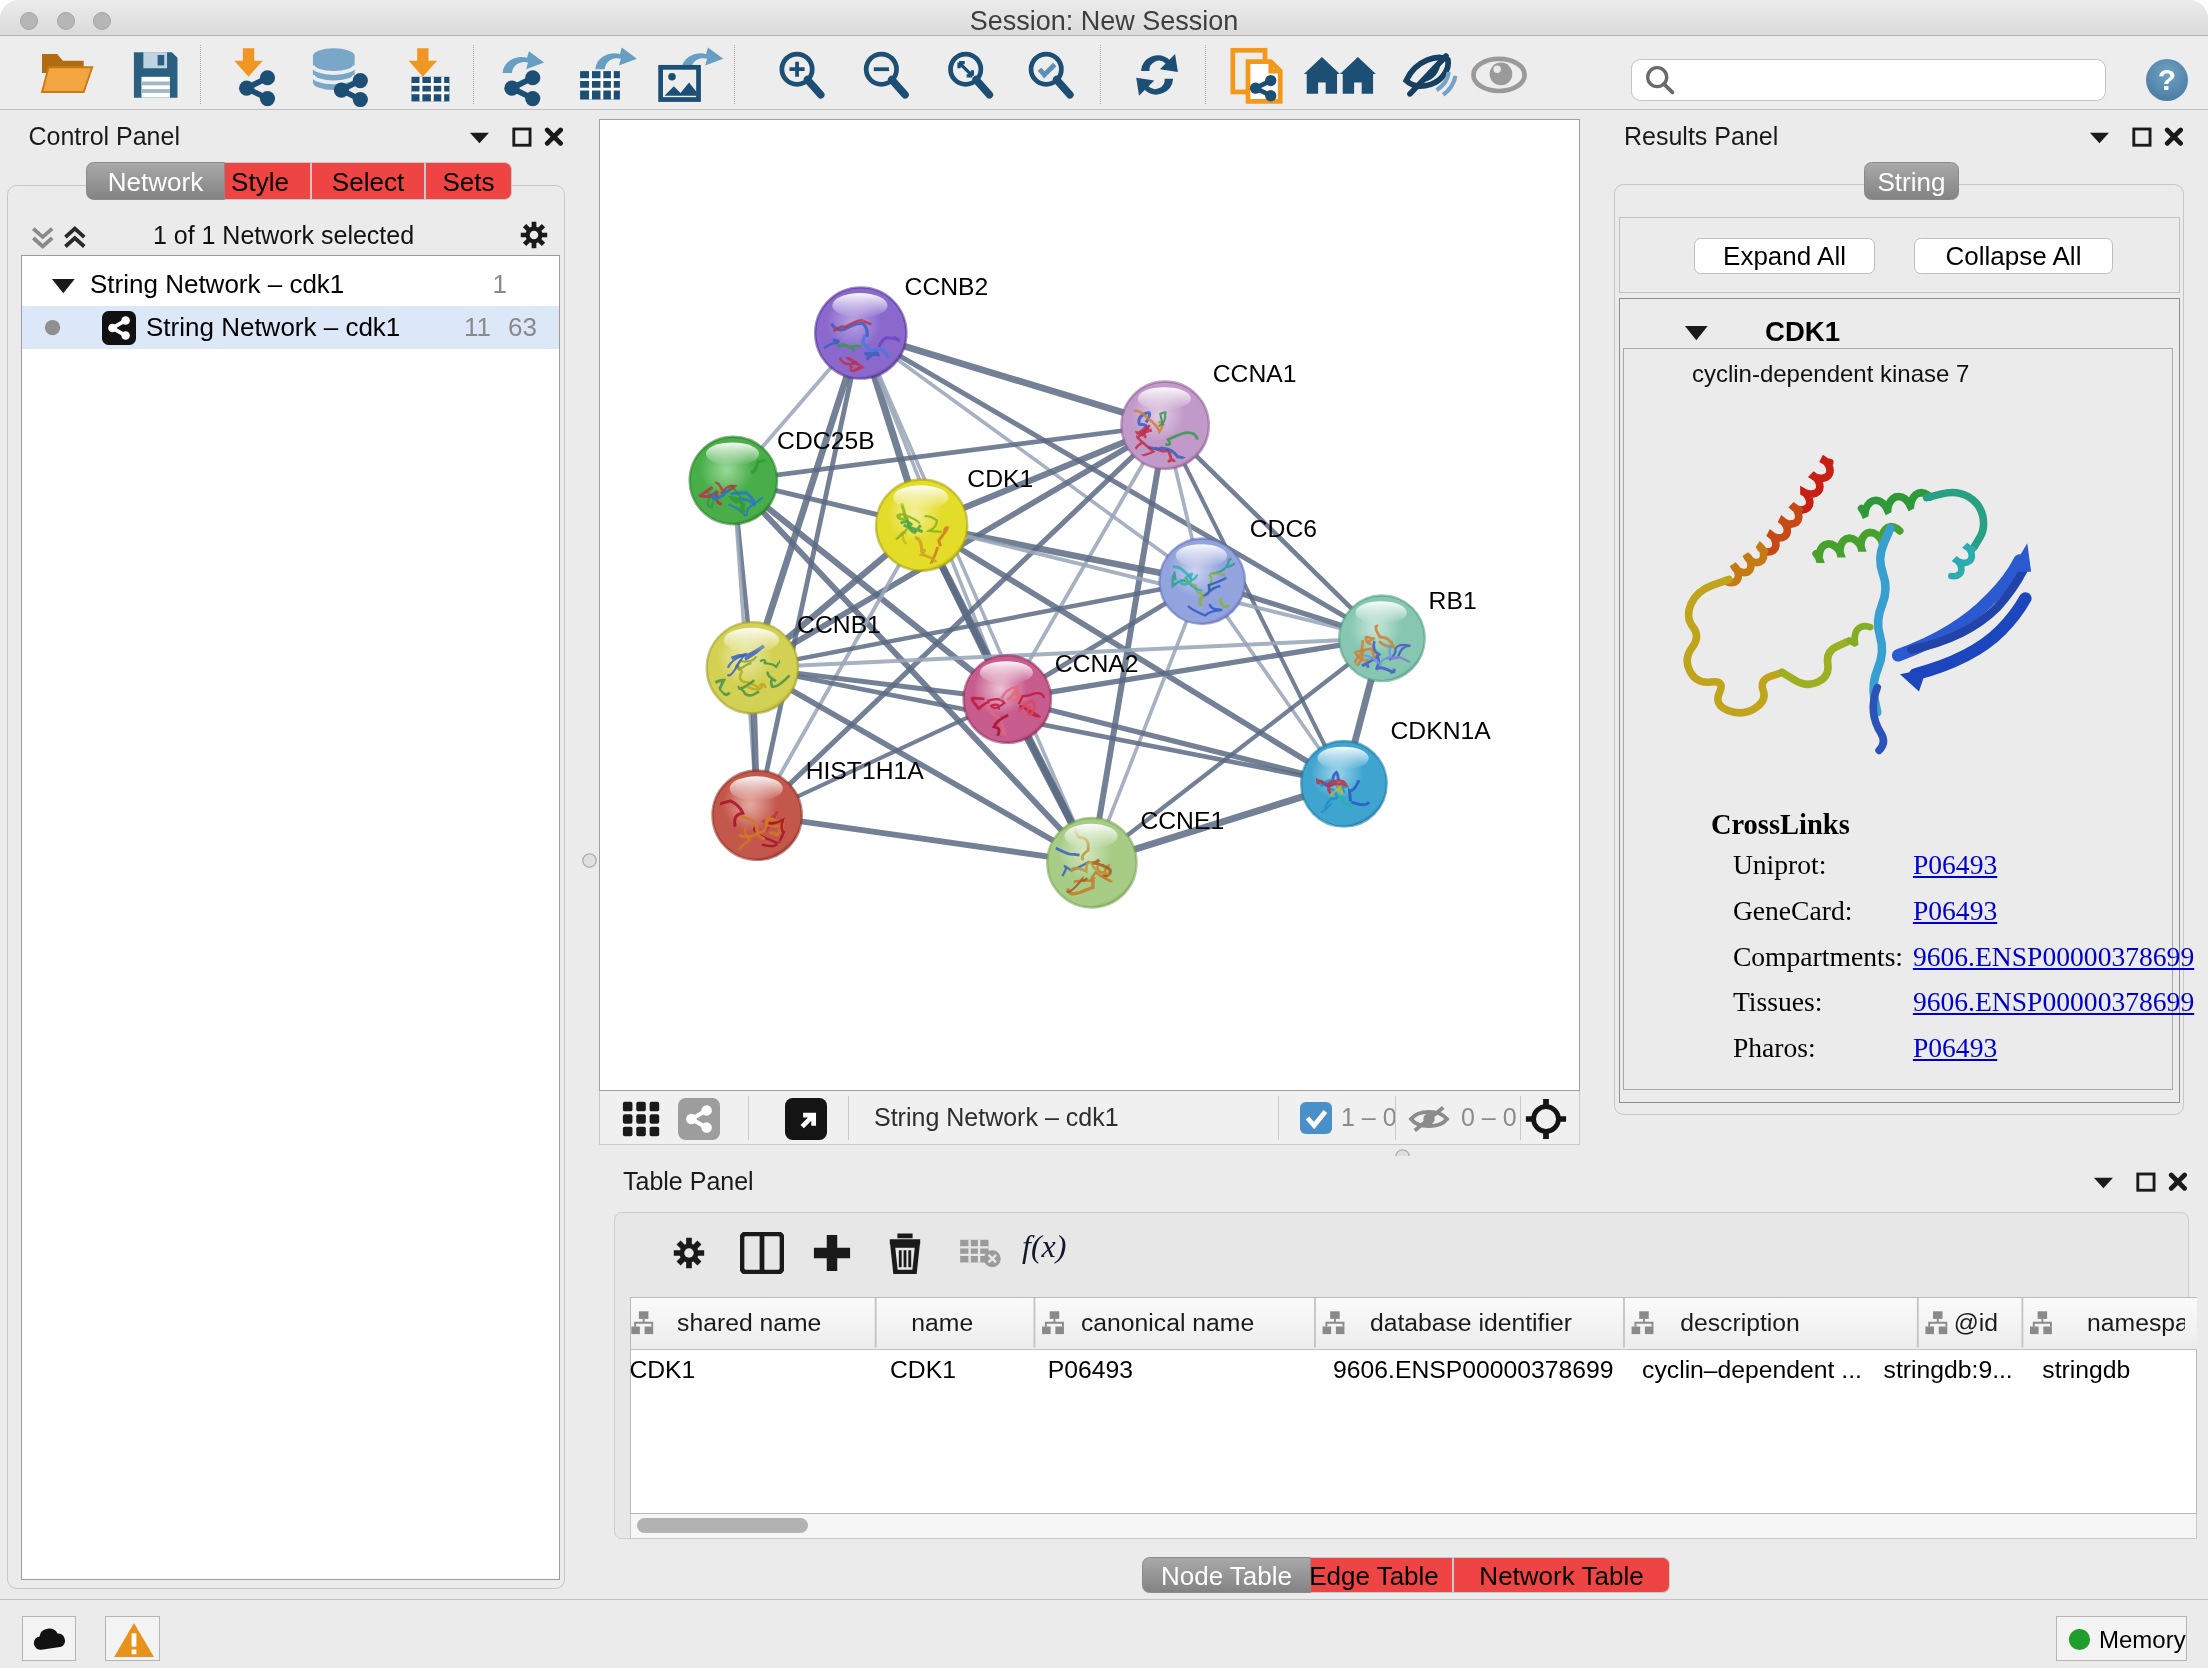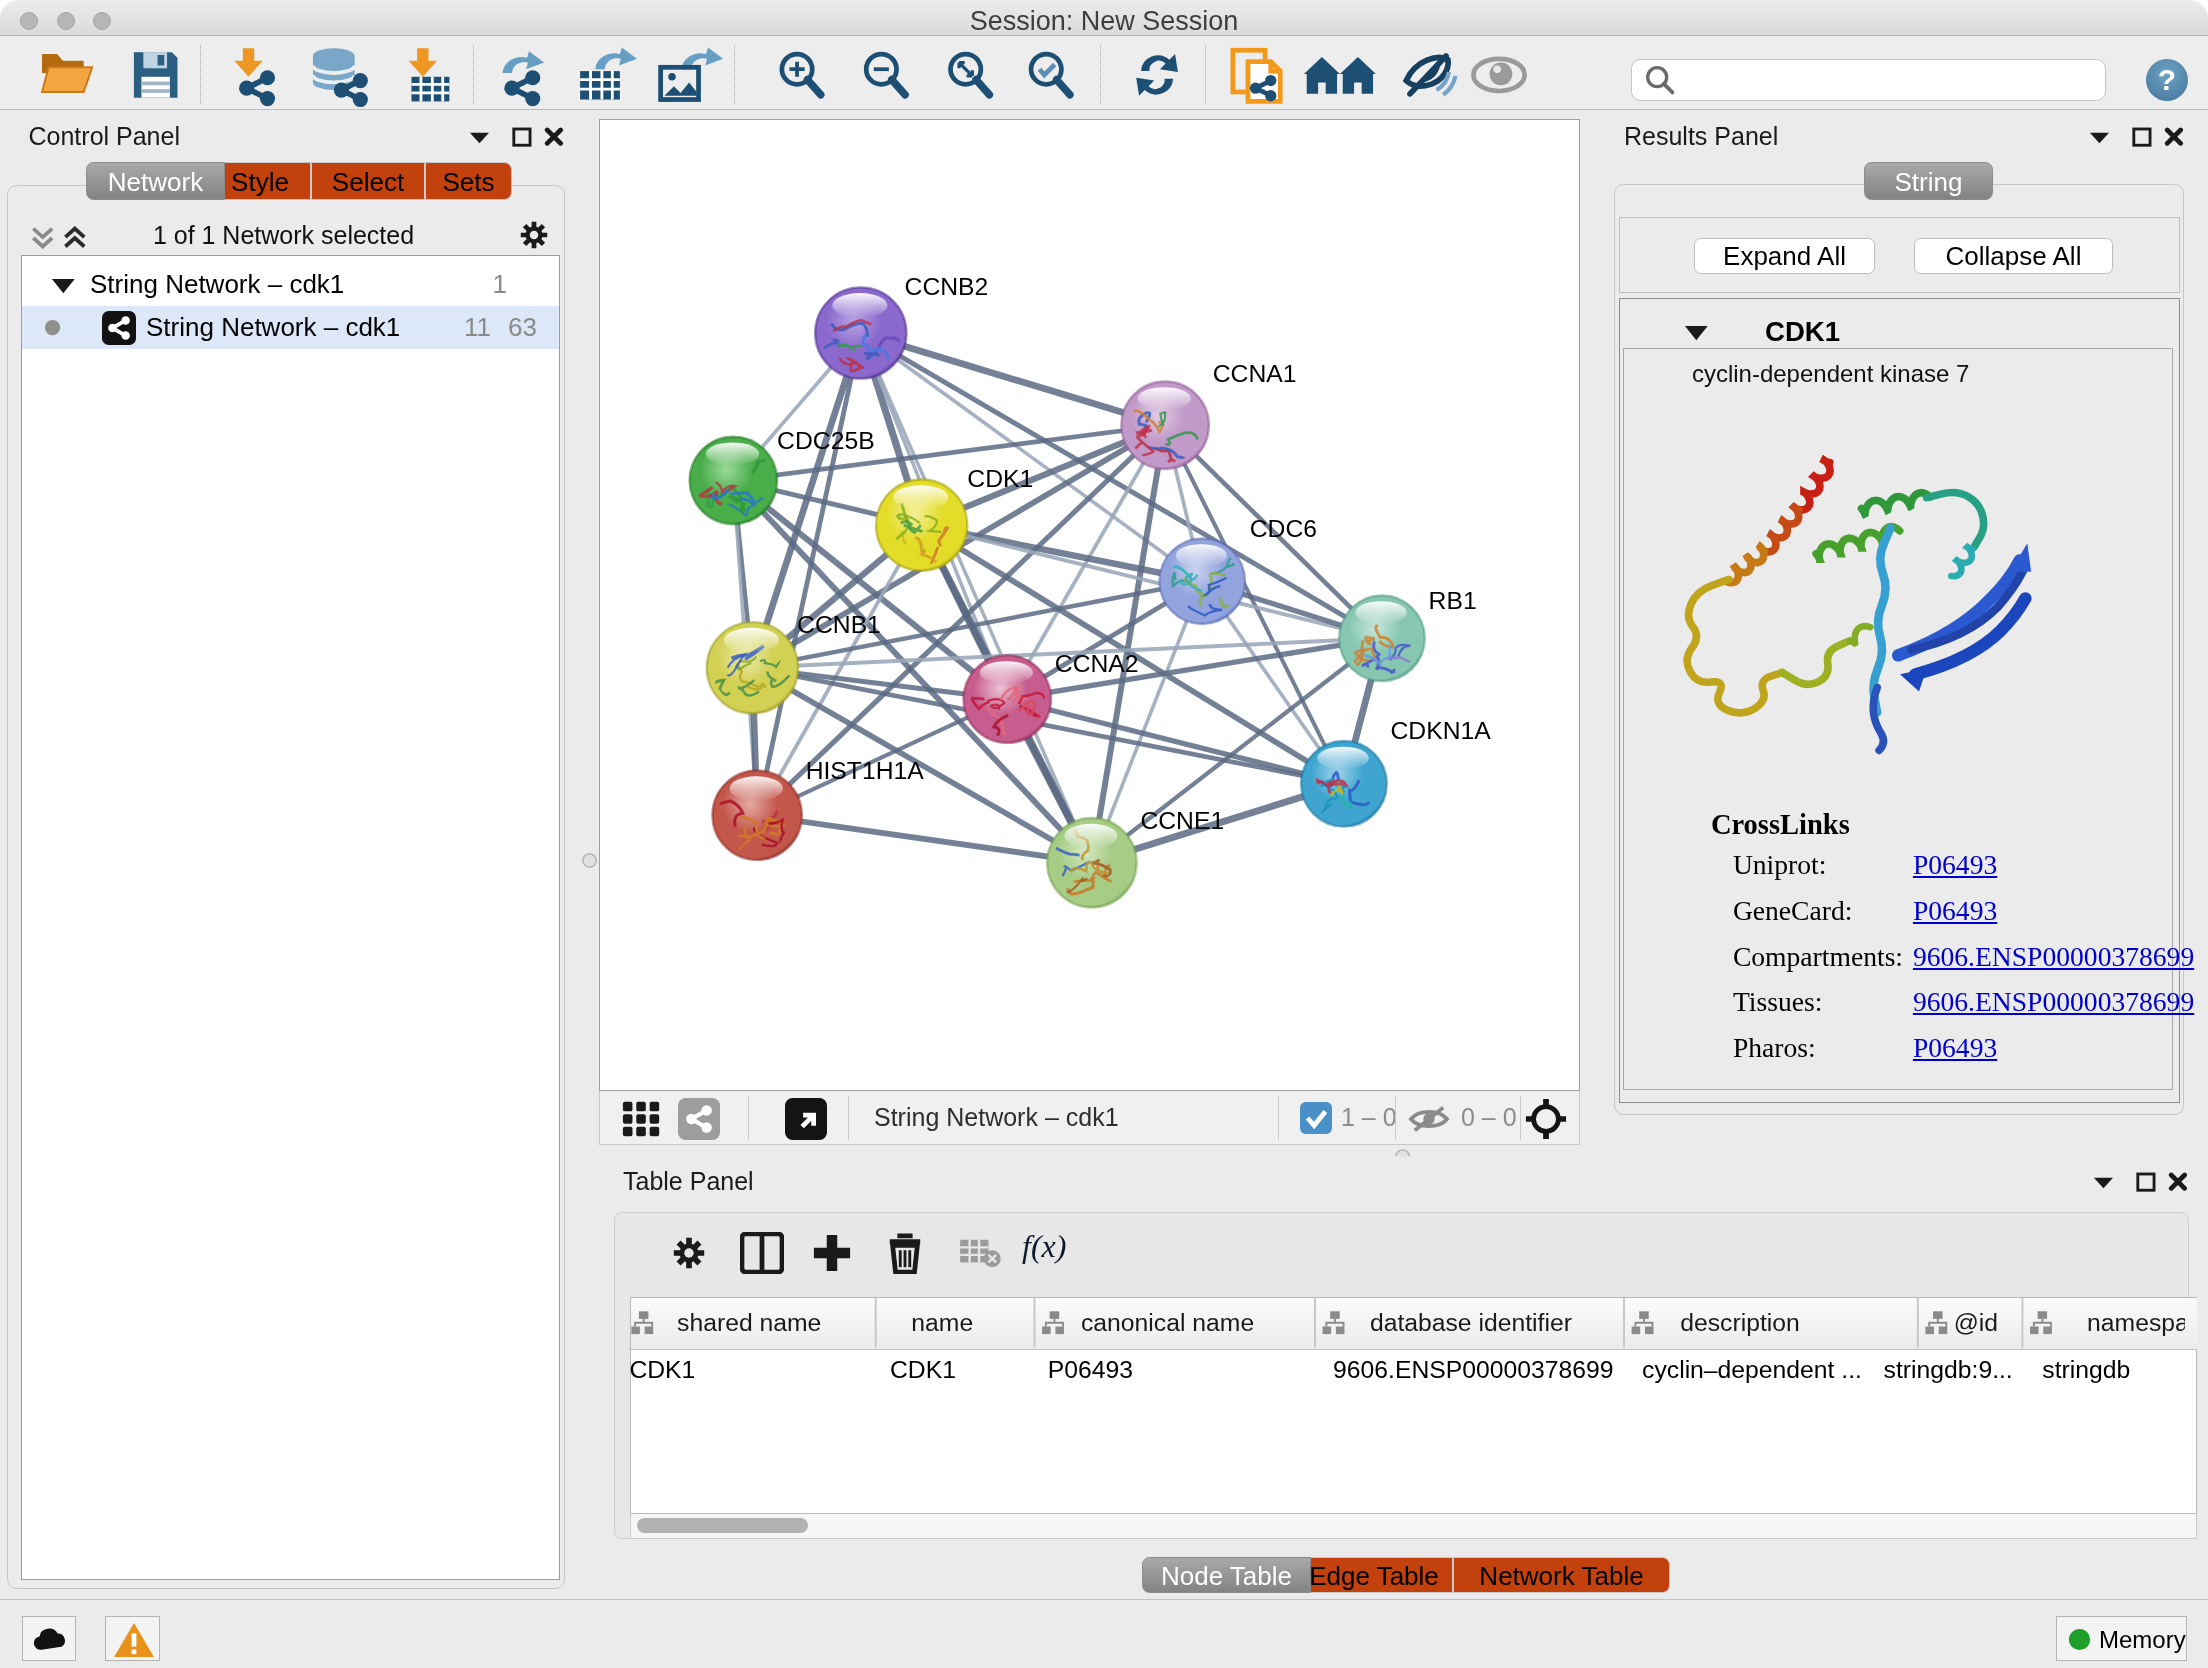--- a/index.html
+++ b/index.html
@@ -19,21 +19,21 @@
     background:#ededed; border-bottom:1px solid #bdbdbd; }
   .tsep { position:absolute; top:7.6px; height:59px; width:0; border-left:1.9px dotted #a8a8a8; }
   #searchbox { position:absolute; left:1631px; top:22px; width:475px; height:42px;
     background:#fff; border:1.9px solid #c3c3c3; border-radius:9.5px; }
   #helpbtn { position:absolute; left:2146px; top:22px; width:42px; height:42px; border-radius:50%;
     background:radial-gradient(circle at 50% 35%, #6fa3c4, #417399); color:#fff; font-weight:bold;
     font-size:30px; text-align:center; line-height:42px; }
   
   .ptitle { font-size:25px; color:#1a1a1a; }
   .paneltab { position:absolute; height:38px; font-size:26px; text-align:center; }
-  .seg { background:#c2410c; border:1px solid #c9c9c9; color:#000;text-align:center; }
+  .seg { background:#ef4444; border:1px solid #c9c9c9; color:#000;text-align:center; }
   .segsel { background:linear-gradient(#a9a9a9,#838383); color:#fff; border:1px solid #8a8a8a;margin-left:16px; }
 </style>
 </head>
 <body>
 <div id="win">
   <div id="titlebar">
     <div class="tl" style="left:20px;"></div>
     <div class="tl" style="left:57px;"></div>
     <div class="tl" style="left:93px;"></div>
     <div id="title">Session: New Session</div>
@@ -639,21 +639,21 @@
   </div>
 
   <div class="abs" style="left:1581px;top:111px;width:628px;height:1034px;background:#ebebeb;">
     <div class="ptitle abs" style="left:43px;top:11.4px;">Results Panel</div>
     <svg class="abs" width="105" height="25" style="left:507px;top:16px;" viewBox="0 0 110 26">
       <path d="M2,6 L22,6 L12,17 z" fill="#1a1a1a"></path>
       <rect x="48" y="2" width="17" height="17" fill="none" stroke="#1a1a1a" stroke-width="3"></rect>
       <path d="M83,3 L97,17 M97,3 L83,17" stroke="#1a1a1a" stroke-width="5" stroke-linecap="round"></path>
     </svg>
     <div class="abs" style="left:33px;top:73px;width:570px;height:931px;background:#ebebeb;border:1px solid #c6c6c6;border-radius:9.5px;"></div>
-    <div class="paneltab segsel" style="left:267px;top:51px;width:129px;line-height:38px;border-radius:7.6px;">String</div>
+    <div class="paneltab segsel" style="left:267px;top:51px;width:95px;line-height:38px;border-radius:7.6px;">String</div>
     <div class="abs" style="left:38px;top:106px;width:561px;height:76px;border:1px solid #c0c0c0;">
       <div class="abs" style="left:74px;top:20px;width:181px;height:36px;background:#fff;border:1px solid #bdbdbd;border-radius:6.7px;text-align:center;font-size:26px;line-height:35px;">Expand All</div>
       <div class="abs" style="left:294px;top:20px;width:199px;height:36px;background:#fff;border:1px solid #bdbdbd;border-radius:6.7px;text-align:center;font-size:26px;line-height:35px;">Collapse All</div>
     </div>
     <div class="abs" style="left:38px;top:187px;width:561px;height:805px;border:1.9px solid #8d8d8d;">
       <svg class="abs" width="28.5" height="21" style="left:63px;top:24px;" viewBox="0 0 30 22">
           <path d="M2,3 L26,3 L14,18 z" fill="#1a1a1a"></path>
         </svg>
       <div class="abs" style="left:145px;top:17px;font-size:27.6px;font-weight:bold;color:#000;">CDK1</div>
       <div class="abs" style="left:2.9px;top:49px;width:550px;height:742px;border:1px solid #a8a8a8;">

